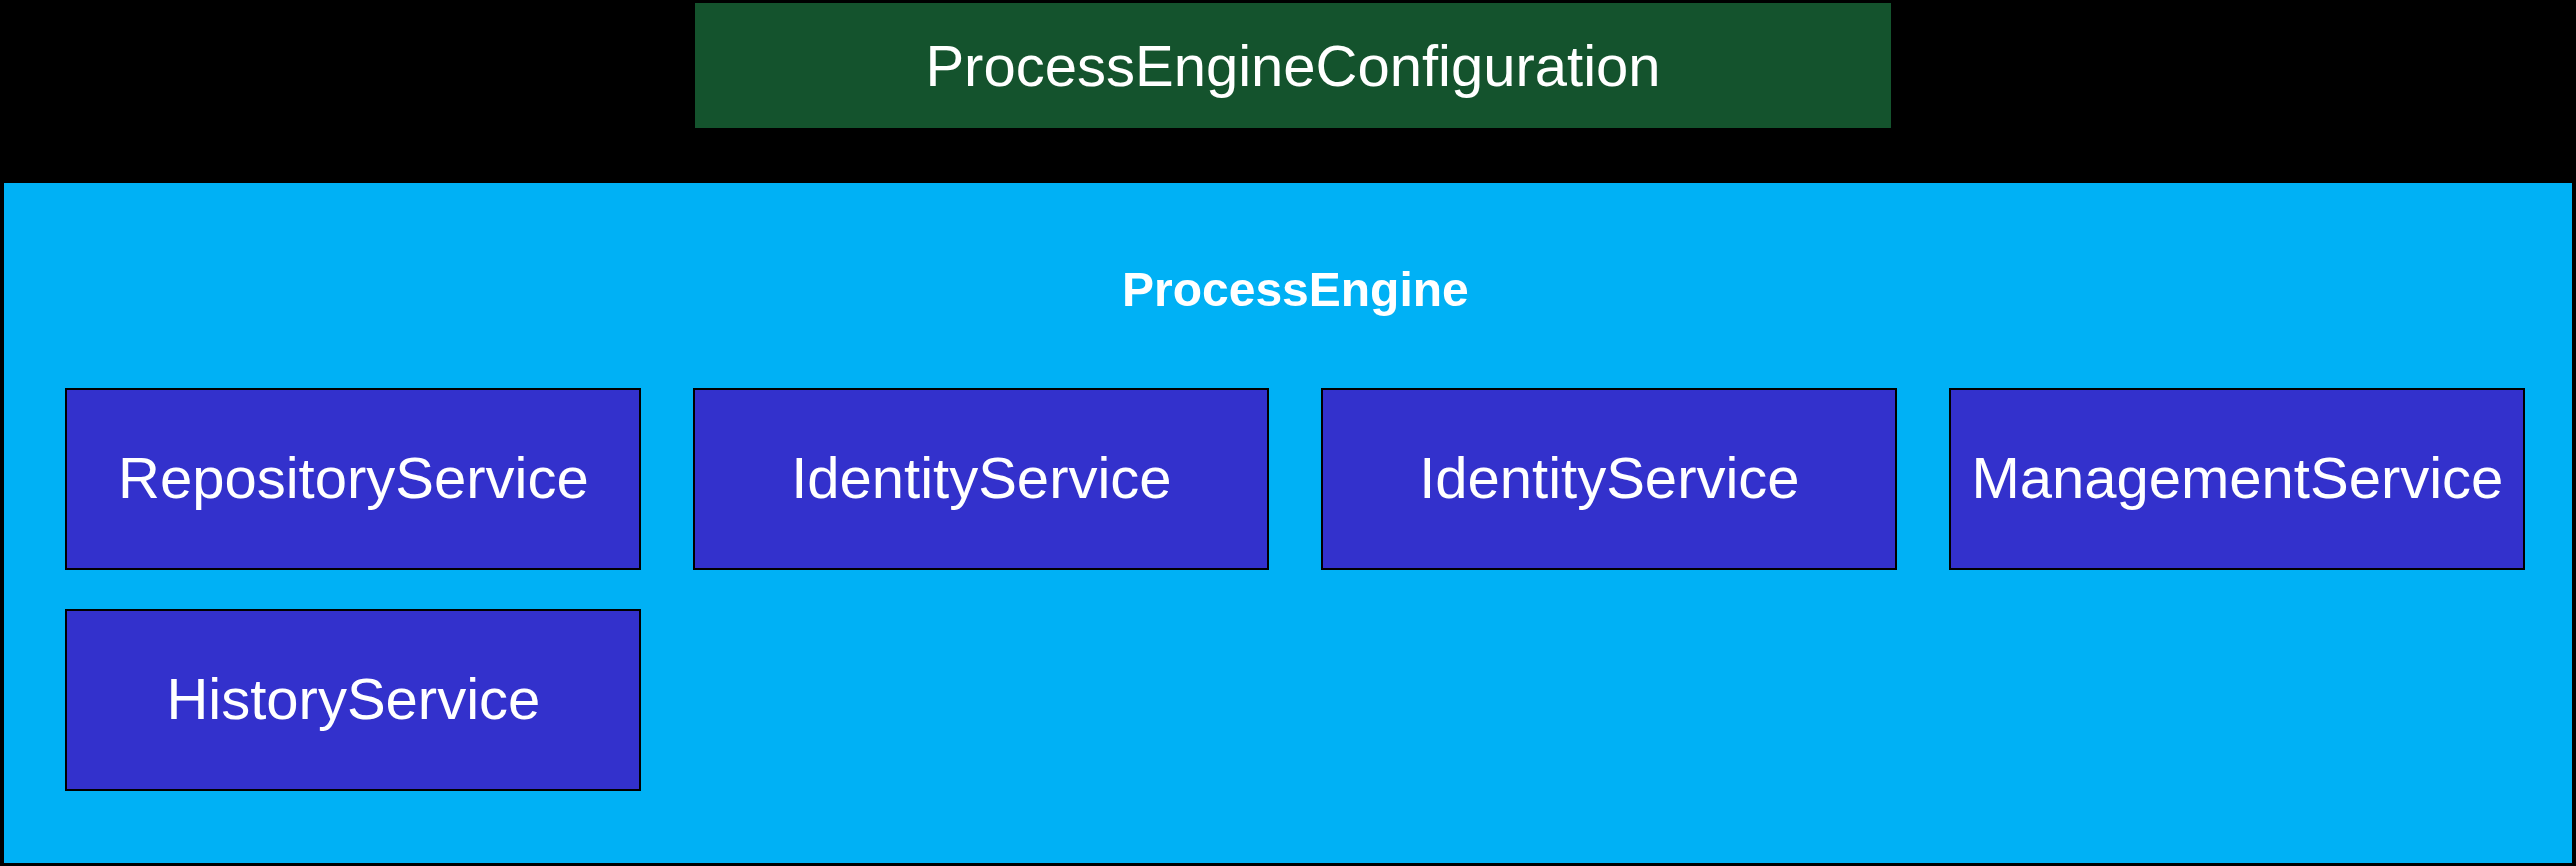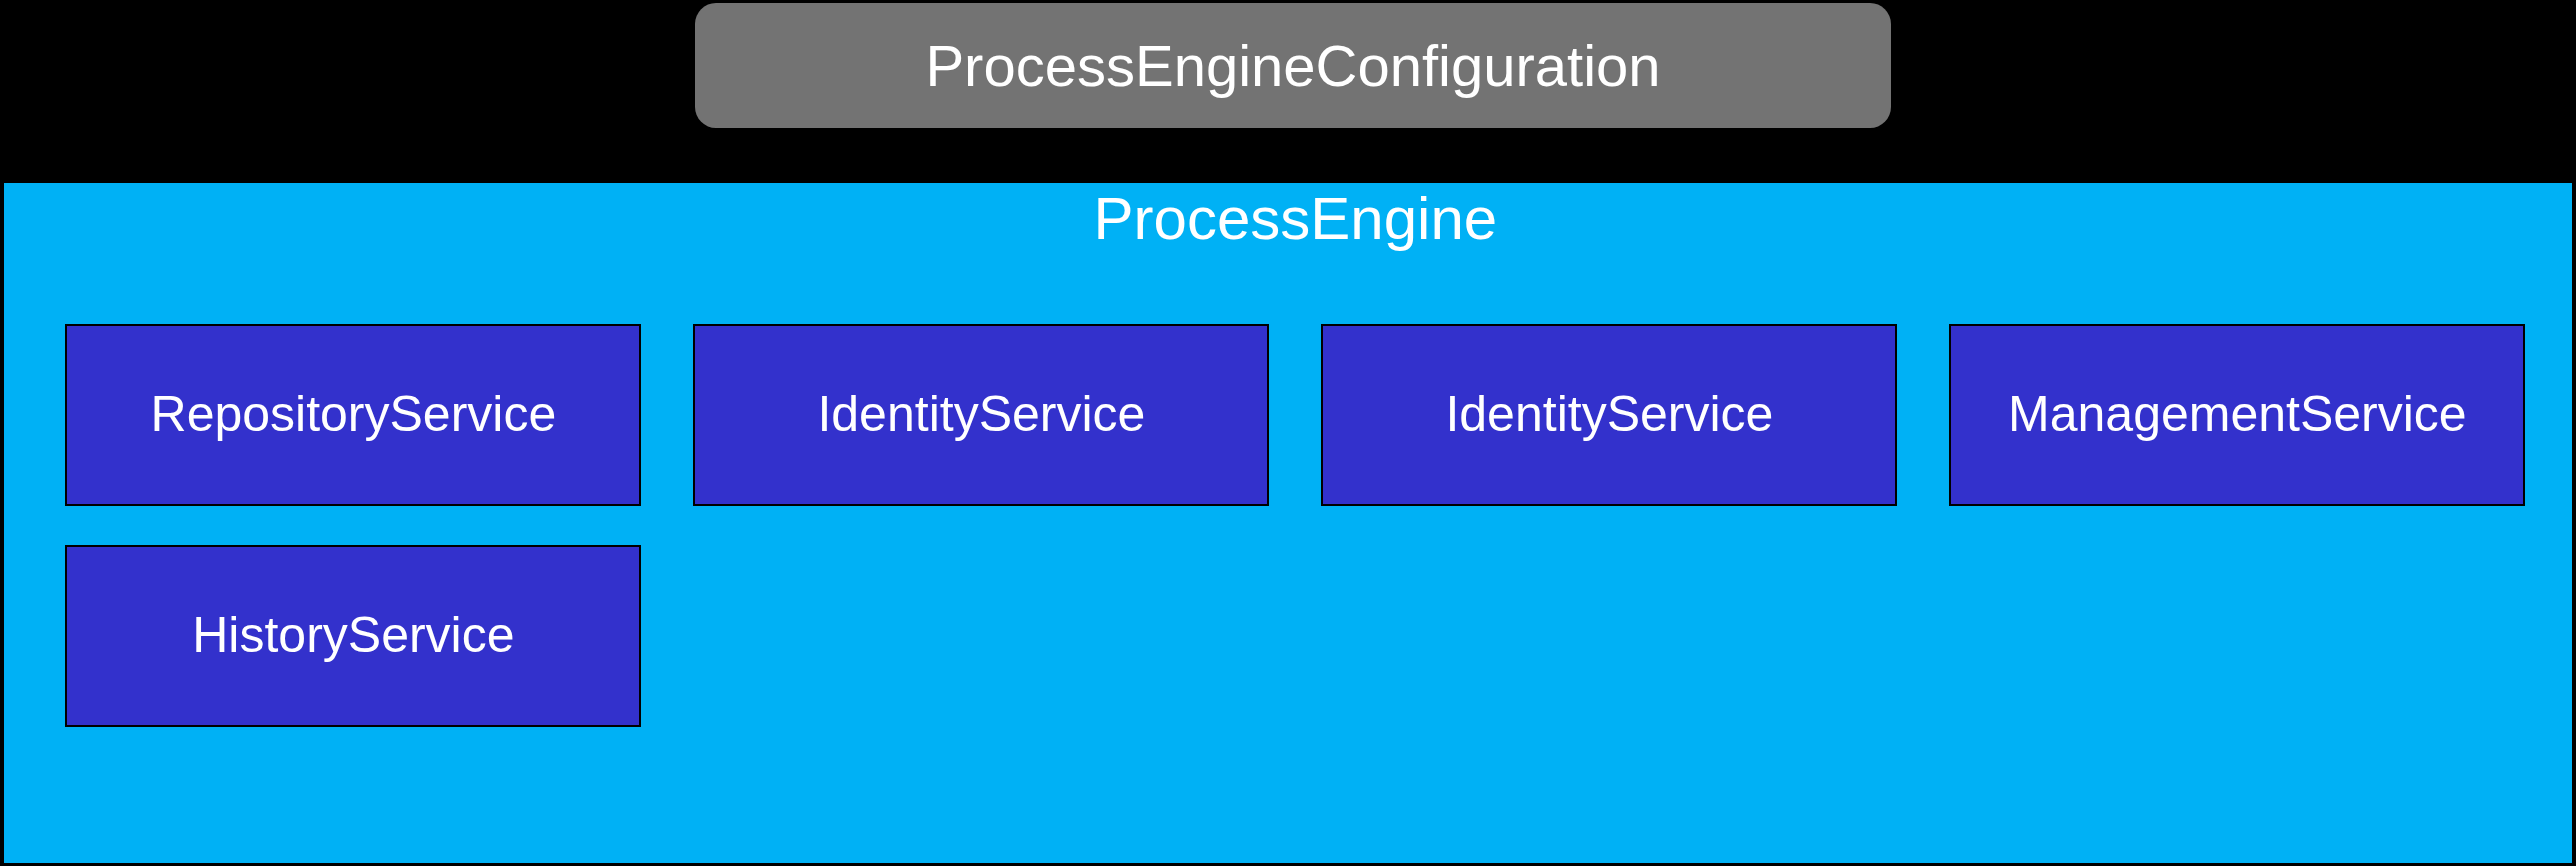--- a/index.html
+++ b/index.html
@@ -16,25 +16,24 @@
     color: #ffffff;
   }
 
   
   .config-box {
     position: absolute;
     left: 695px;
     top: 3.1px;
     width: 1196px;
     height: 125px;
-    background: #737373;
+    background: #14532d;
     display: flex;
     align-items: center;
     justify-content: center;
-    border-radius: 21px;
   }
   .config-label {
     font-size: 58px;
     line-height: 1.1;
     color: #ffffff;
     white-space: pre-line;
     text-align: center;
   }
 
   
@@ -42,23 +41,24 @@
     position: absolute;
     left: 4.4px;
     top: 183px;
     width: 2568px;
     height: 680px;
     background: #00b1f5;
     box-sizing: border-box;
     padding: 0 47px 0 61px;
   }
   .engine-title {
+    margin-top: 78px;
     text-align: center;
-    font-weight: normal;
-    font-size: 60px;
+    font-weight: bold;
+    font-size: 48px;
     line-height: 1.2;
     color: #ffffff;
   }
 
   
   .services-grid {
     margin-top: 69px;
     display: grid;
     grid-template-columns: repeat(4, 1fr);
     column-gap: 52px;
@@ -67,21 +67,21 @@
   .service-box {
     height: 182px;
     box-sizing: border-box;
     background: #3331cc;
     border: 2.5px solid #000000;
     display: flex;
     align-items: center;
     justify-content: center;
   }
   .service-label {
-    font-size: 50px;
+    font-size: 58px;
     line-height: 1.15;
     color: #ffffff;
     text-align: center;
     white-space: pre-line;
   }
 </style>
 </head>
 <body>
 
 <div class="config-box">

